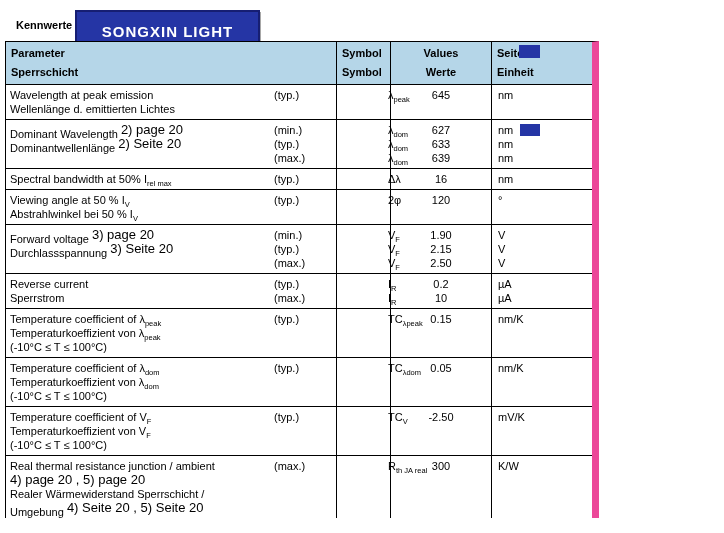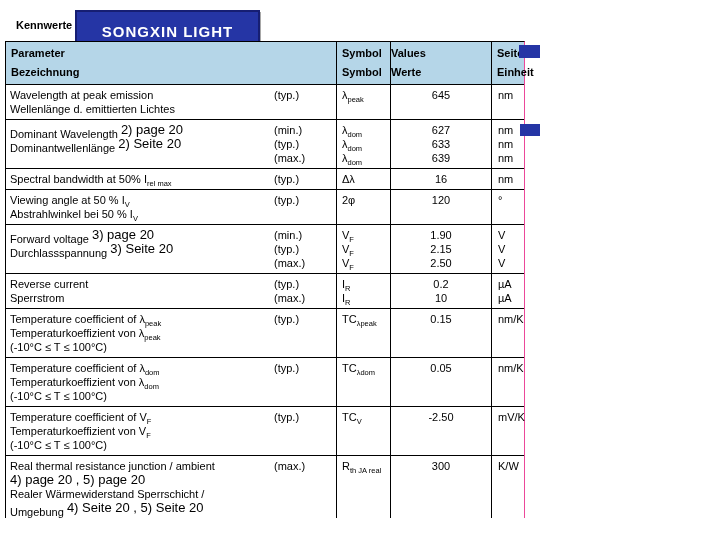--- a/index.html
+++ b/index.html
@@ -20,43 +20,43 @@
   .logo{
     position:absolute;left:75px;top:10px;width:185px;height:42px;
     background:var(--logo-bg);border:2px solid var(--logo-border);
     box-shadow:1px 2px 0 rgba(60,60,60,.45);
     display:flex;align-items:center;justify-content:center;
   }
   .logo span{
     color:#fff;font-size:15px;font-weight:700;letter-spacing:1px;white-space:nowrap;
   }
   .spec-table{
-    position:absolute;left:5px;top:41px;width:520px;
-    border-left:1px solid #000;border-right:1px solid #ec4899;border-top:1px solid #000;
+    position:absolute;left:5px;top:41px;width:594px;
+    border-left:1px solid #000;border-right:7px solid #ec4899;border-top:1px solid #000;
     font-size:11px;
   }
   .grid{
     display:grid;
     grid-template-columns:264px 66px 54px 101px 50px;
   }
   .thead{background:var(--header-bg);}
   .thead .cell{padding:2px 0;}
   .h-line{height:19px;line-height:19px;font-weight:700;padding-left:5px;white-space:nowrap;}
   .cell{position:relative;}
   .cell.sym,.cell.val,.cell.unit{border-left:1px solid #000;}
   .thead .cell.param{grid-column:1 / 3;}
   .row{border-top:1px solid #000;}
   .row .cell{padding:3px 0;}
   .line{height:14px;line-height:14px;white-space:nowrap;}
   .cell.param .line{padding-left:4px;}
   .cell.cond .line{padding-left:4px;}
-  .cell.sym .line{padding-left:5px;}
+  .cell.sym .line{padding-left:5px;margin-left:46px;}
   .cell.val .line{text-align:center;}
   .cell.unit .line{padding-left:6px;position:relative;}
-  .val-h{text-align:left;padding-left:0 !important;}
+  .val-h{text-align:center;padding-left:0 !important;}
   sub{font-size:7.5px;vertical-align:-3px;letter-spacing:0;}
   sup{font-size:13px;vertical-align:4px;letter-spacing:0;}
   .redact{
     position:absolute;right:1px;top:1px;width:20px;height:12px;
     background:var(--accent-mark);display:inline-block;
   }
   .redact-h{
     position:absolute;right:1px;top:3px;width:21px;height:13px;
     background:var(--accent-mark);
   }
@@ -67,21 +67,21 @@
 <div class="section-title">Kennwerte</div>
 
 <div class="logo">
   <span>SONGXIN LIGHT</span>
 </div>
 
 <div class="spec-table">
   <div class="grid thead">
     <div class="cell param">
       <div class="h-line">Parameter</div>
-      <div class="h-line">Bezeichnung</div>
+      <div class="h-line">Sperrschicht</div>
     </div>
     <div class="cell sym">
       <div class="h-line">Symbol</div>
       <div class="h-line">Symbol</div>
     </div>
     <div class="cell val">
       <div class="h-line val-h">Values</div>
       <div class="h-line val-h">Werte</div>
     </div>
     <div class="cell unit">

